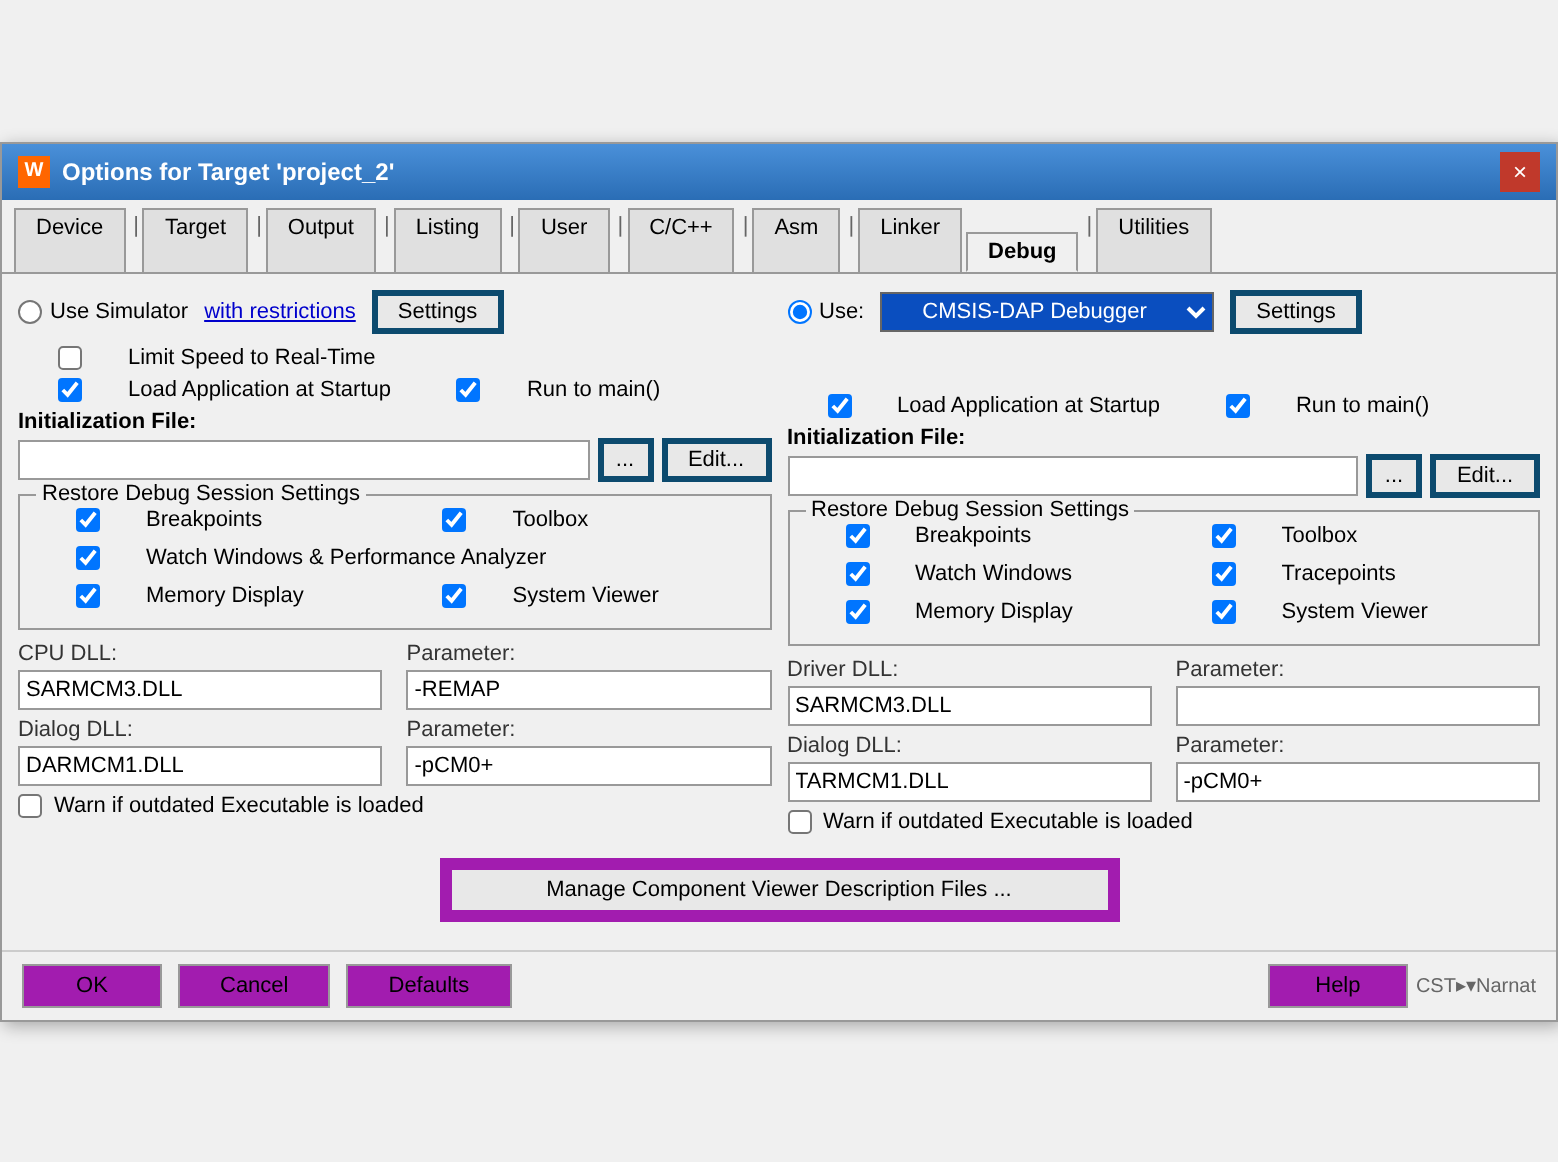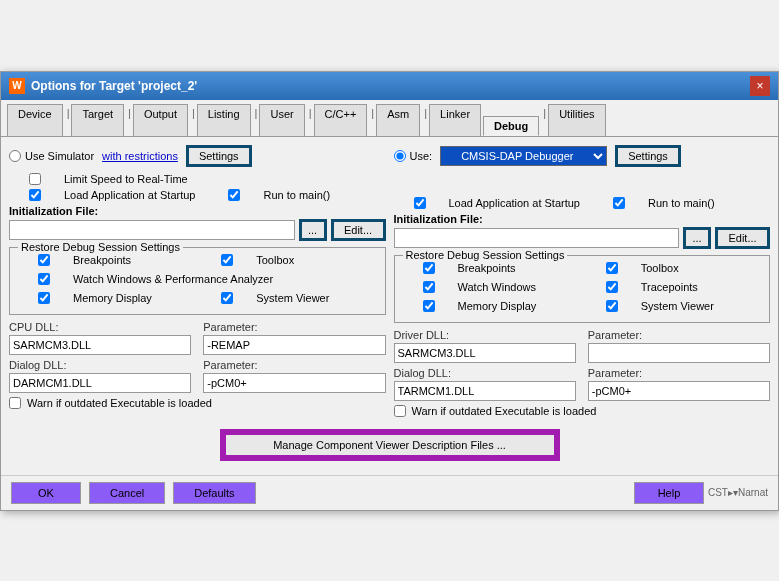--- a/index.html
+++ b/index.html
@@ -223,21 +223,21 @@
       border-top: 1px solid #ccc;
       background: #f0f0f0;
     }
     .bottom-btns {
       display: flex;
       gap: 8px;
     }
     .bottom-btn {
       padding: 4px 20px;
       border: 1px solid #999;
-      background: #8b5cf6;
+      background: #a21caf;
       cursor: pointer;
       font-size: 11px;
       min-width: 70px;
     }
     .cs-text {
       font-size: 10px;
       color: #666;
     }
     .use-dropdown {
       display: flex;

